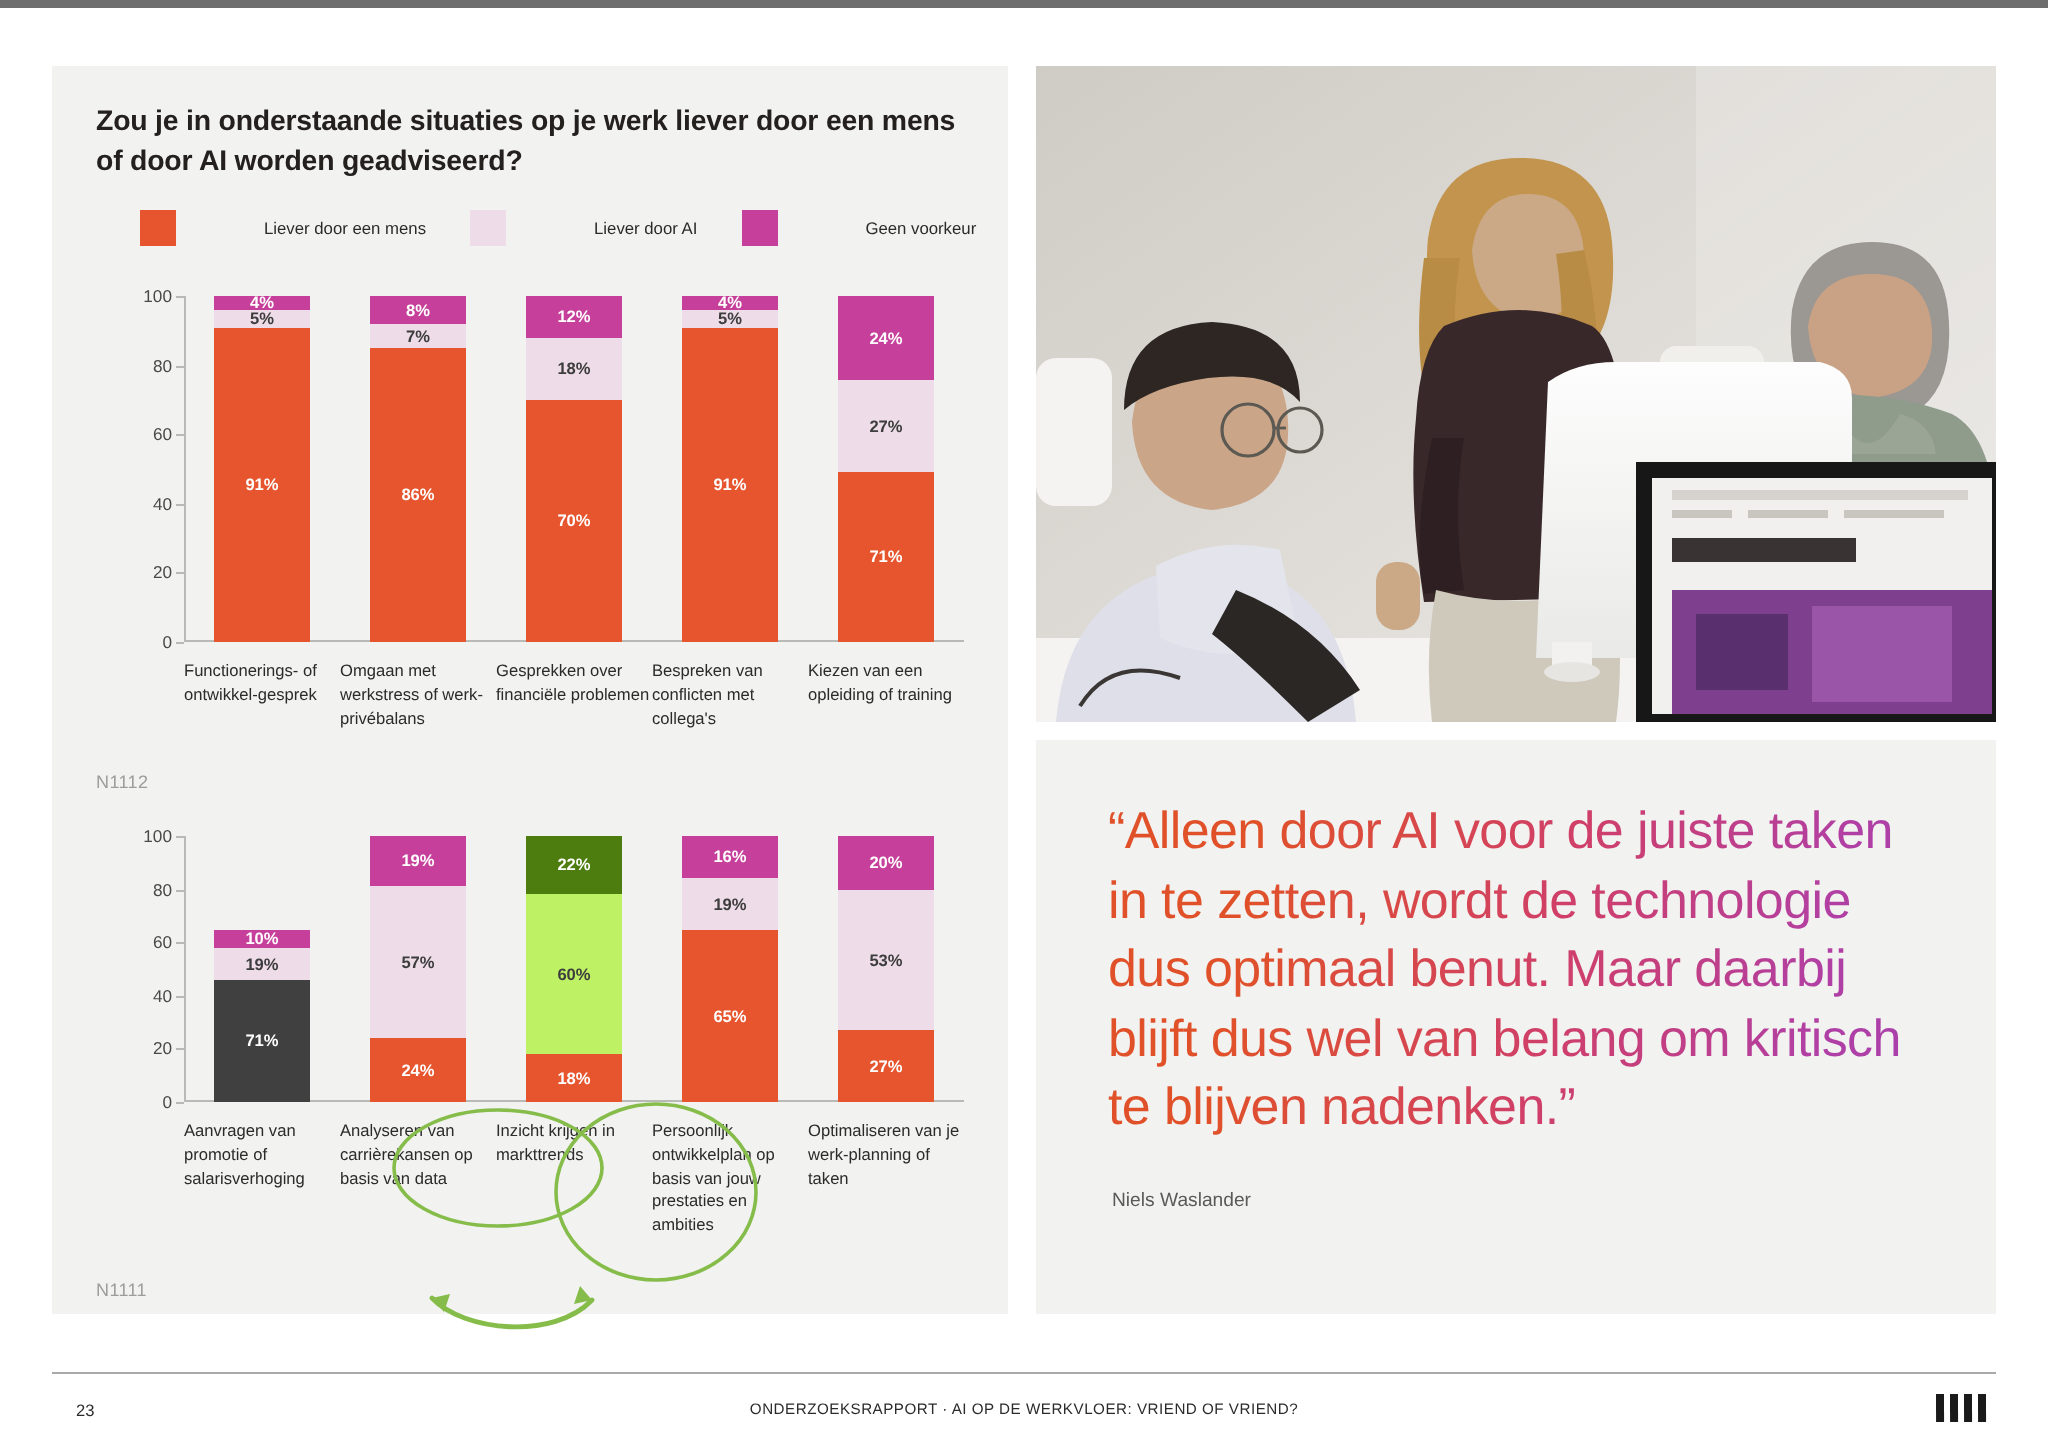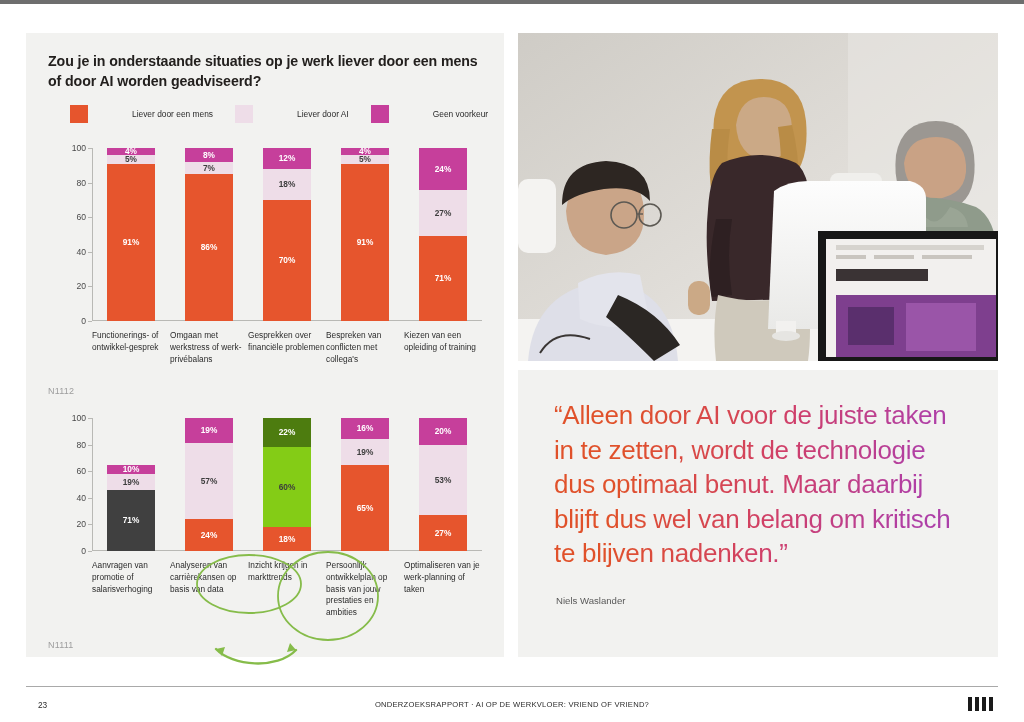--- a/index.html
+++ b/index.html
@@ -225,21 +225,21 @@
             <div class="bar-slot">
               <div class="bar">
                 <div class="seg geen" style="background: rgb(198, 63, 155); height: 19%;">19%</div>
                 <div class="seg ai" style="background: rgb(238, 221, 232); height: 57%;">57%</div>
                 <div class="seg mens" style="background: rgb(230, 85, 45); height: 24%;">24%</div>
               </div>
             </div>
             <div class="bar-slot">
               <div class="bar">
                 <div class="seg geen" style="background: #4d7c0f; height: 22%;">22%</div>
-                <div class="seg ai" style="background: #84cc16; height: 60%;">60%</div>
+                <div class="seg ai" style="background: #bef264; height: 60%;">60%</div>
                 <div class="seg mens" style="background: rgb(230, 85, 45); height: 18%;">18%</div>
               </div>
             </div>
             <div class="bar-slot">
               <div class="bar">
                 <div class="seg geen" style="background: rgb(198, 63, 155); height: 16%;">16%</div>
                 <div class="seg ai" style="background: rgb(238, 221, 232); height: 19%;">19%</div>
                 <div class="seg mens" style="background: rgb(230, 85, 45); height: 65%;">65%</div>
               </div>
             </div>

